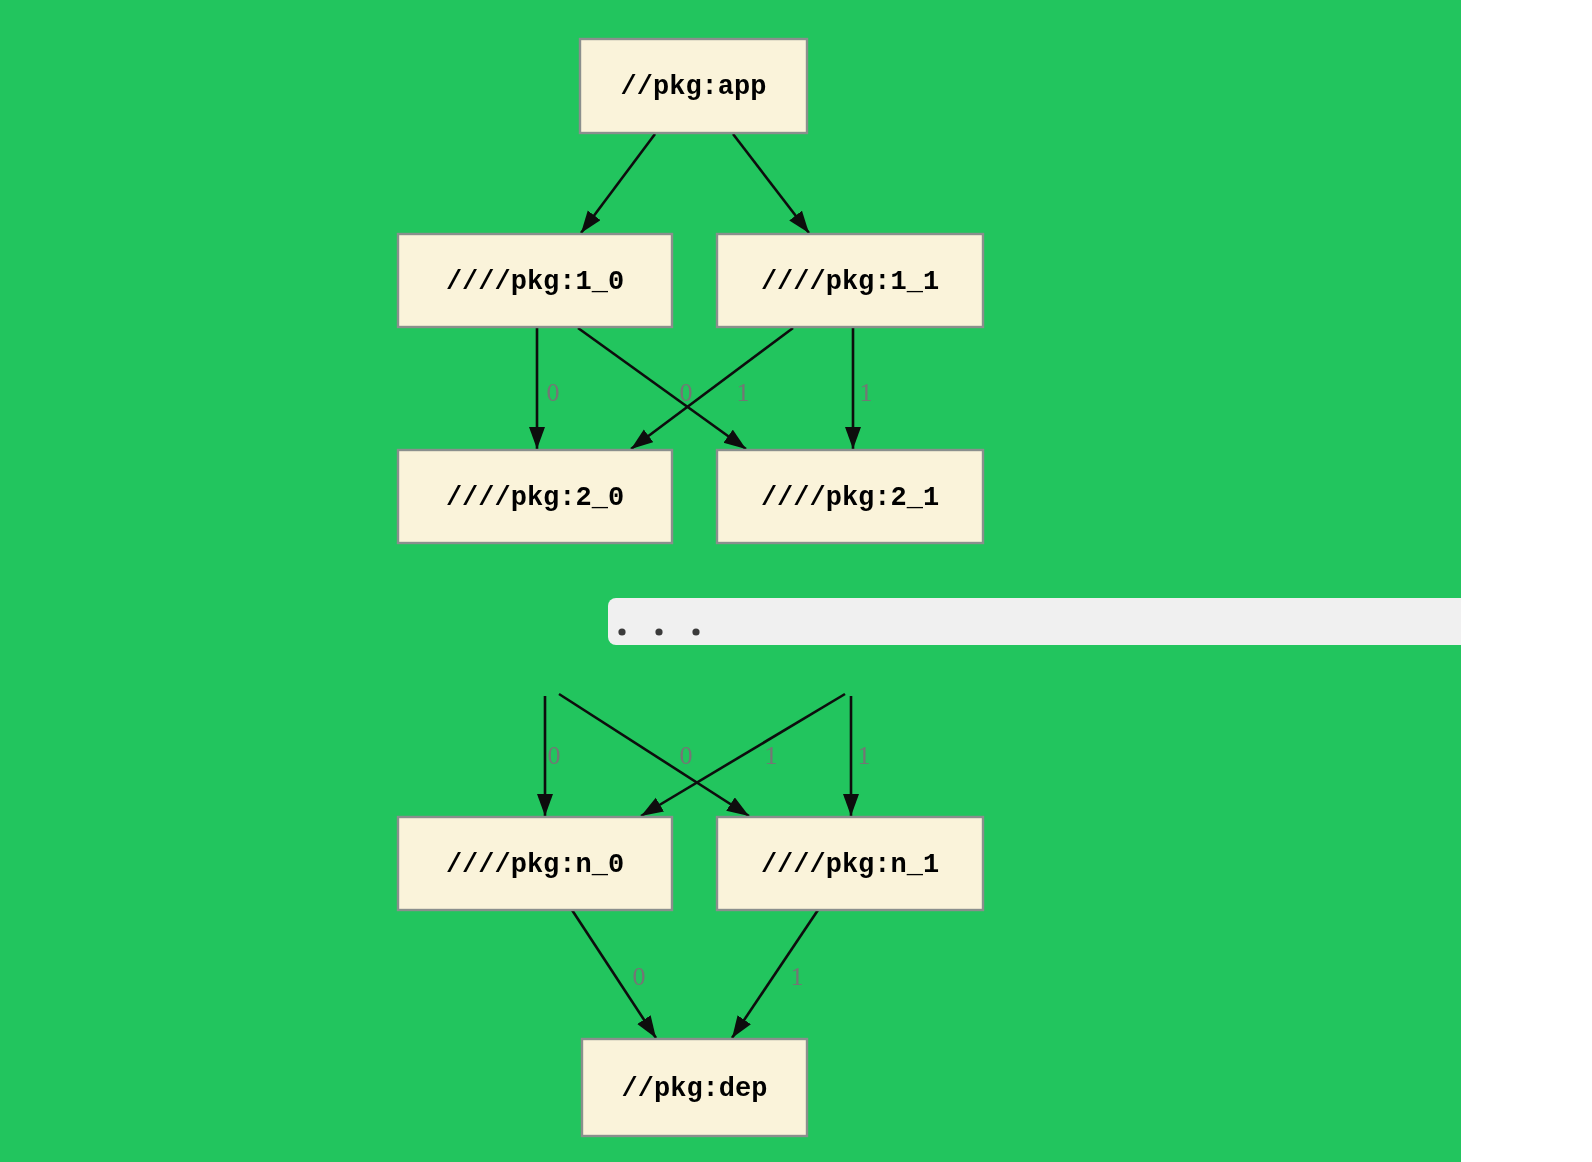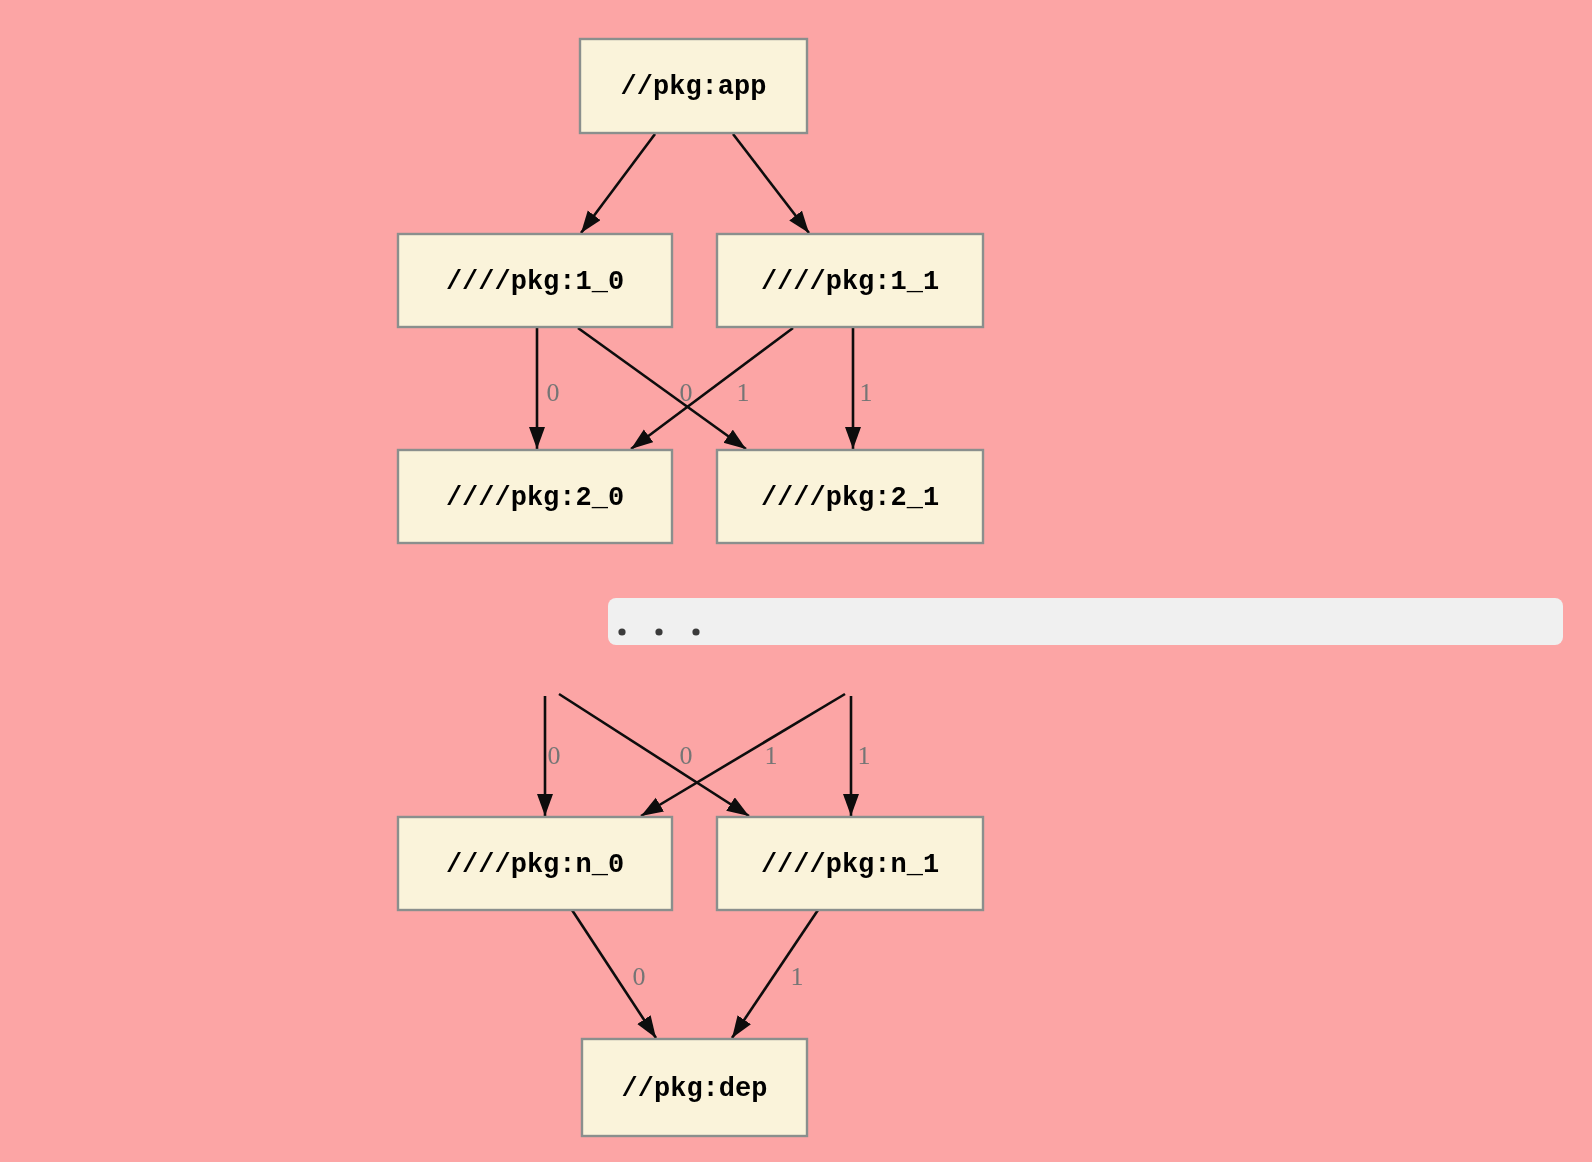--- a/index.html
+++ b/index.html
@@ -3,23 +3,23 @@
 <meta charset="utf-8">
 <style>
   html, body {
     margin: 0;
     padding: 0;
     background: #ffffff;
     font-family: "Liberation Sans", sans-serif;
   }
   .canvas {
     position: relative;
-    width: 1592px;
+    width: 1461px;
     height: 1162px;
-    background: #fca5a5;
+    background: #22c55e;
     overflow: hidden;
   }
   svg { display: block; }
   .node-rect {
     stroke-width: 2.4px;
   }
   .node-label {
     font-family: "Liberation Mono", "DejaVu Sans Mono", monospace;
     font-weight: 700;
     font-size: 27px;

